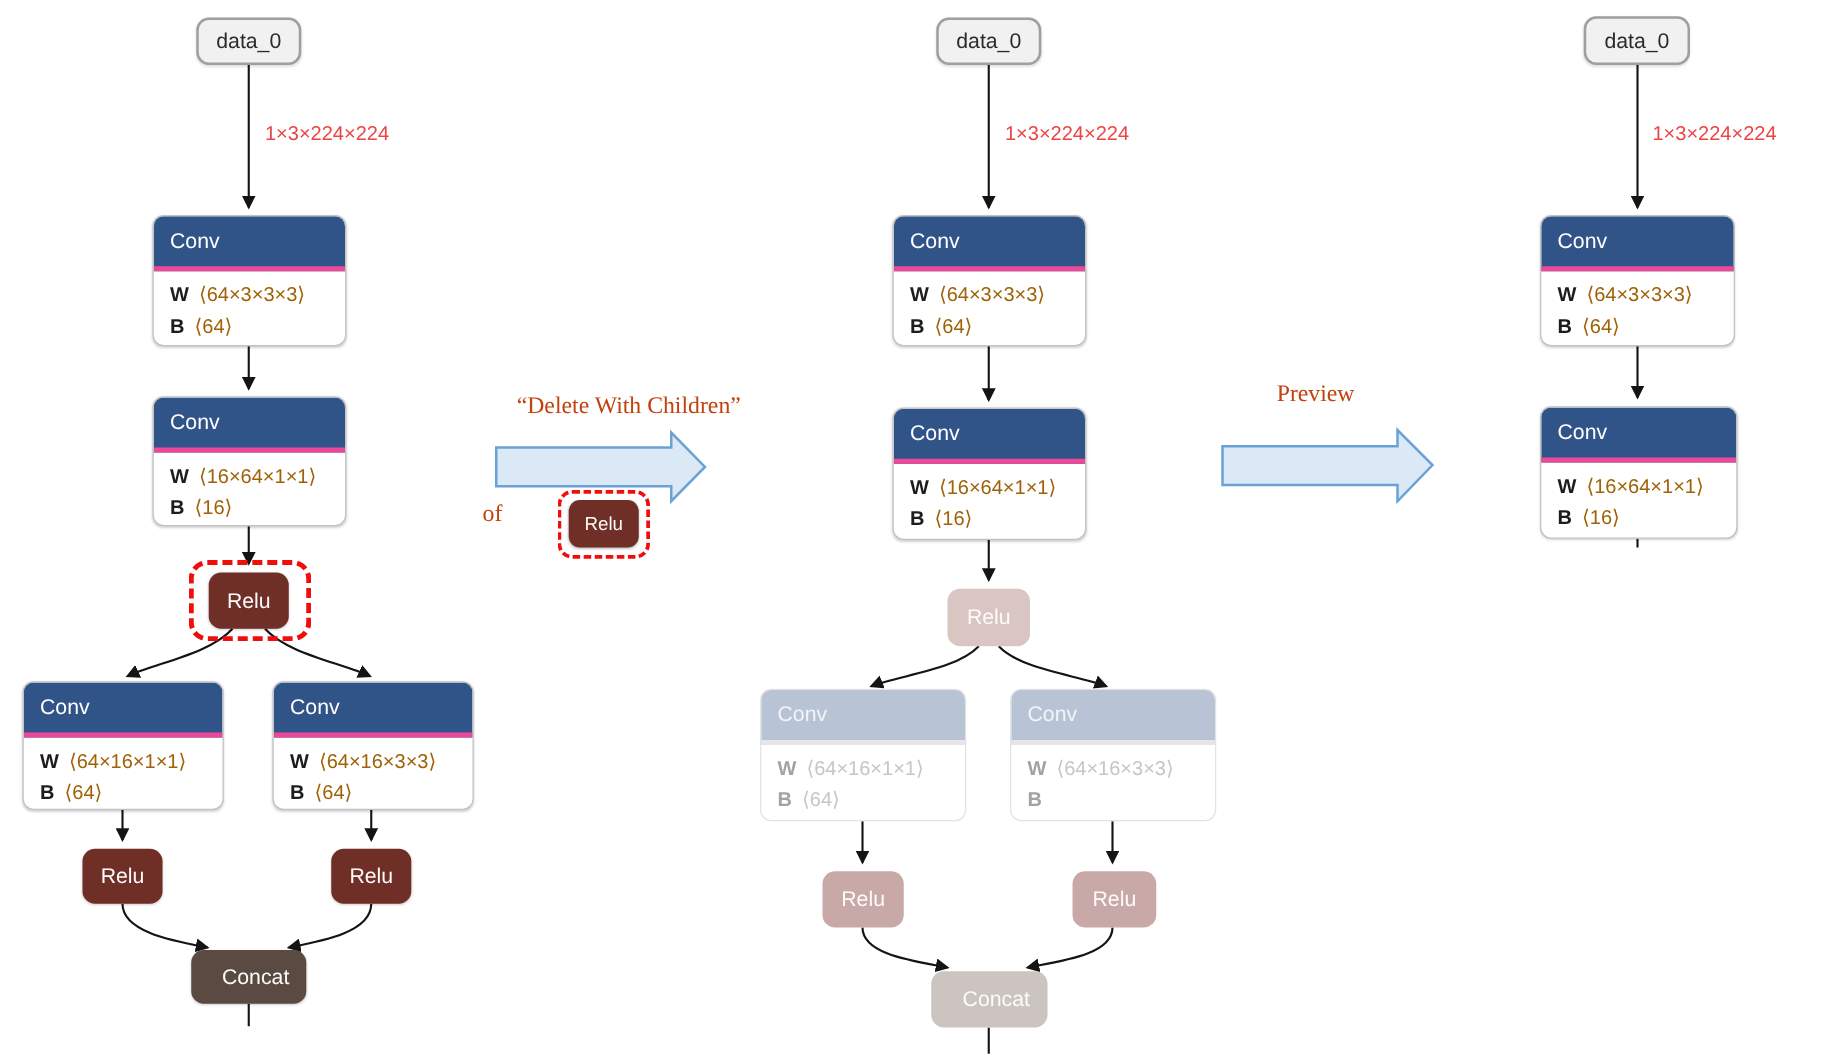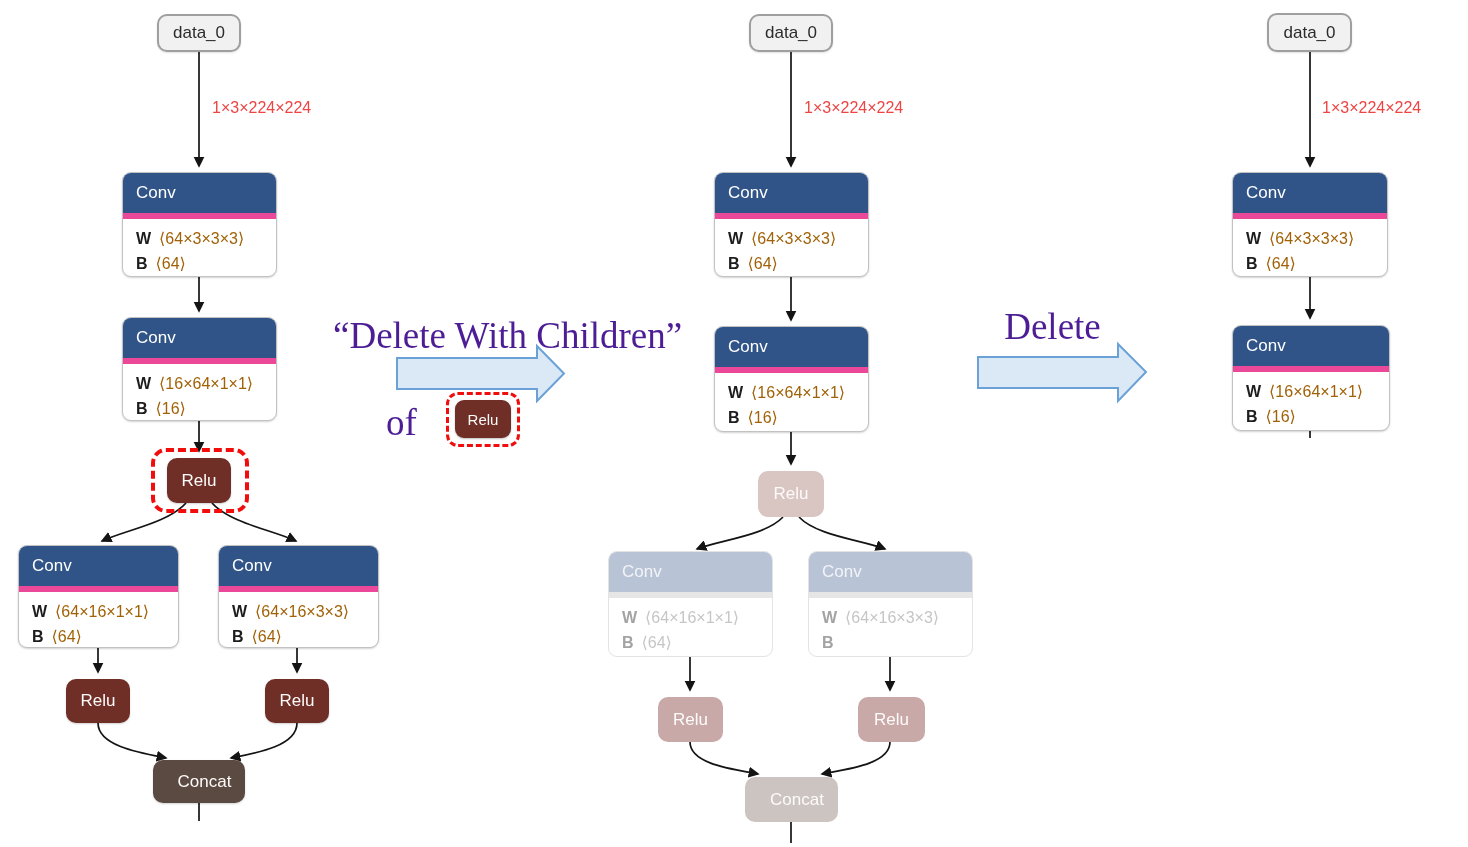--- a/index.html
+++ b/index.html
@@ -15,21 +15,21 @@
     background:#f1f1f1;border:2px solid #9f9f9f;border-radius:10px;
     display:flex;align-items:center;justify-content:center;
     font-size:17px;color:#2b2b2b;box-shadow:0 1px 2px rgba(0,0,0,.12);
   }
   .conv{
     background:#ffffff;border:1px solid #c2c2c2;border-radius:9px;overflow:hidden;
     box-shadow:0 1px 2px rgba(0,0,0,.18);
   }
   .conv .hdr{
     background:#305488;color:#ffffff;font-size:17px;line-height:24px;
-    padding:8px 13px;border-bottom:6px solid #ec4899;
+    padding:8px 13px;border-bottom:4px solid #ec4899;
   }
   .conv .body{padding:7px 13px 0 13px;font-size:16px;}
   .conv .row{line-height:25px;white-space:nowrap;}
   .conv .k{font-weight:700;color:#1d1d1d;margin-right:8px;}
   .conv .v{color:#a16207;}
   .op{
     color:#fdfbfa;display:flex;align-items:center;justify-content:center;
     font-size:17px;border-radius:10px;box-shadow:0 1px 2px rgba(0,0,0,.18);
   }
   .op.relu{background:#6f2e26;}
@@ -51,21 +51,21 @@
   }
 
   
   .elabel{
     position:absolute;font-size:16px;color:#ef4444;white-space:nowrap;
   }
 
   
   .serif{
     position:absolute;font-family:"Liberation Serif","DejaVu Serif",serif;
-    color:#4c1d95;font-size:37px;white-space:nowrap;
+    color:#c2410c;font-size:19px;white-space:nowrap;
   }
   .centered{text-align:center;}
 
   .ann-relu{
     position:absolute;background:#6f2e26;color:#fdfbfa;border-radius:9px;
     display:flex;align-items:center;justify-content:center;font-size:15px;
     box-shadow:0 1px 2px rgba(0,0,0,.25);
   }
 </style>
 </head>
@@ -152,21 +152,21 @@
 
   <div class="node op relu" style="left:66px;top:679px;width:64px;height:44px">Relu</div>
   <div class="node op relu" style="left:265px;top:679px;width:64px;height:44px">Relu</div>
   <div class="node op concat" style="left:153px;top:760px;width:92px;height:43px">Concat</div>
 
   <div class="serif centered" style="left:333px;top:314px;width:340px">“Delete With Children”</div>
   <div class="serif" style="left:386px;top:401px">of</div>
   <div class="hl" style="left:446px;top:392px;width:74px;height:55px;border-width:3.5px;border-radius:12px"></div>
   <div class="ann-relu" style="left:455px;top:400px;width:56px;height:38px">Relu</div>
 
-  <div class="serif centered" style="left:960px;top:305px;width:185px">Delete</div>
+  <div class="serif centered" style="left:960px;top:305px;width:185px">Preview</div>
 
   <div class="node io" style="left:749px;top:14px;width:84px;height:38px">data_0</div>
   <div class="elabel" style="left:804px;top:99px">1×3×224×224</div>
 
   <div class="node conv" style="left:714px;top:172px;width:155px;height:105px">
     <div class="hdr">Conv</div>
     <div class="body">
       <div class="row"><span class="k">W</span><span class="v">⟨64×3×3×3⟩</span></div>
       <div class="row"><span class="k">B</span><span class="v">⟨64⟩</span></div>
     </div>

